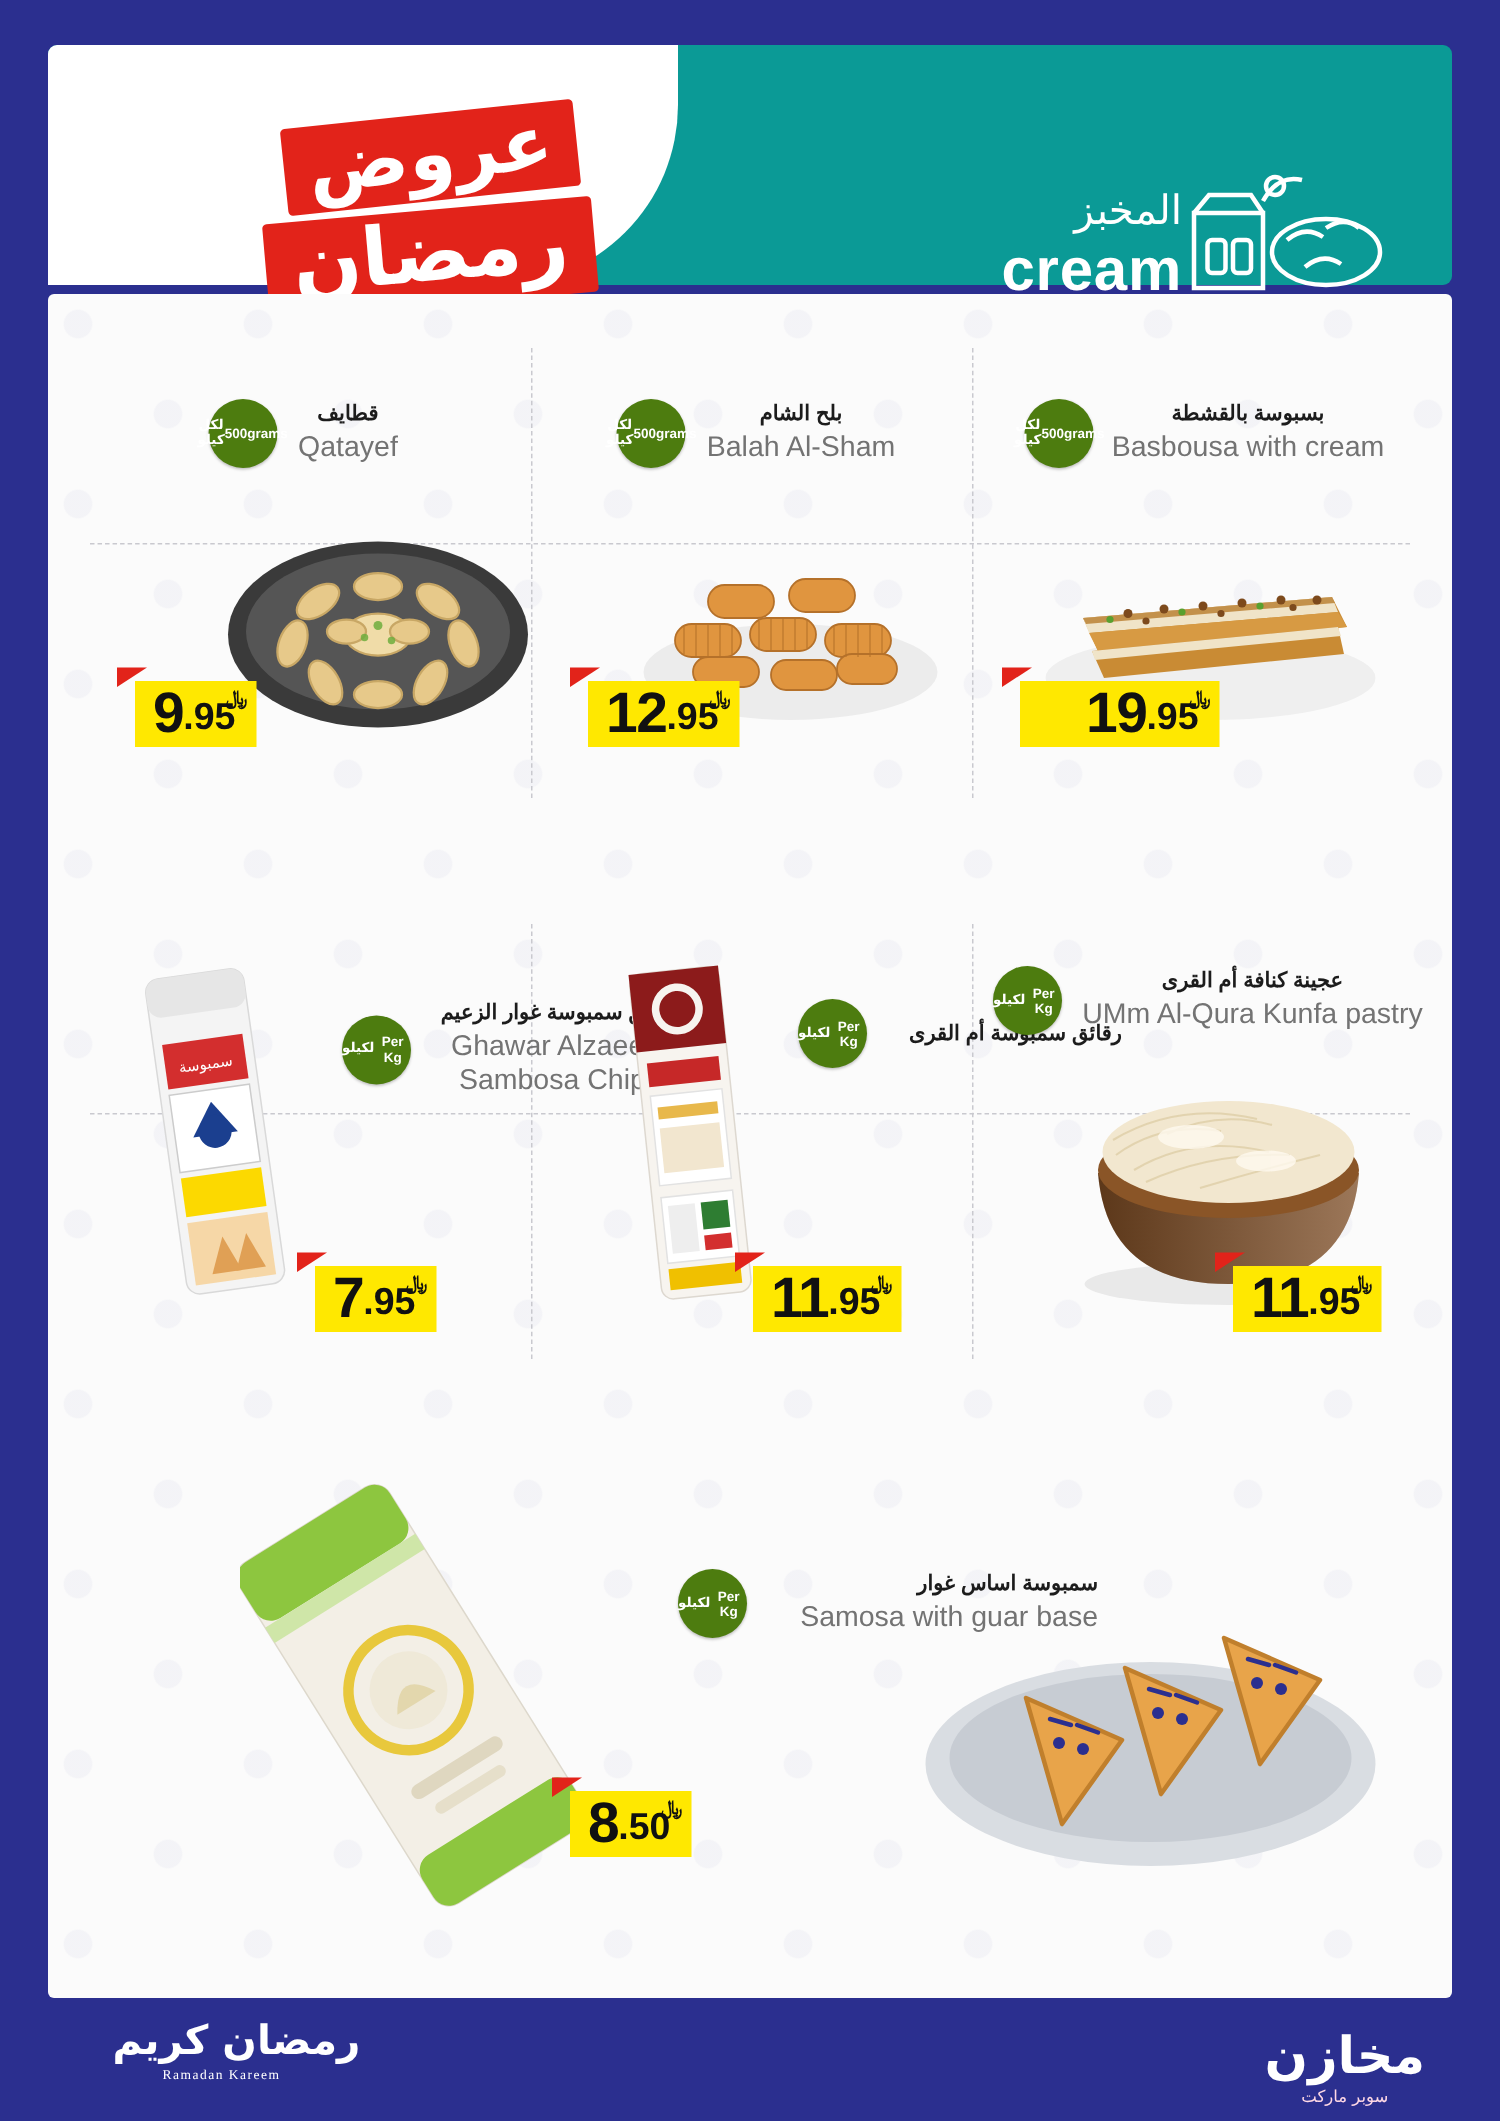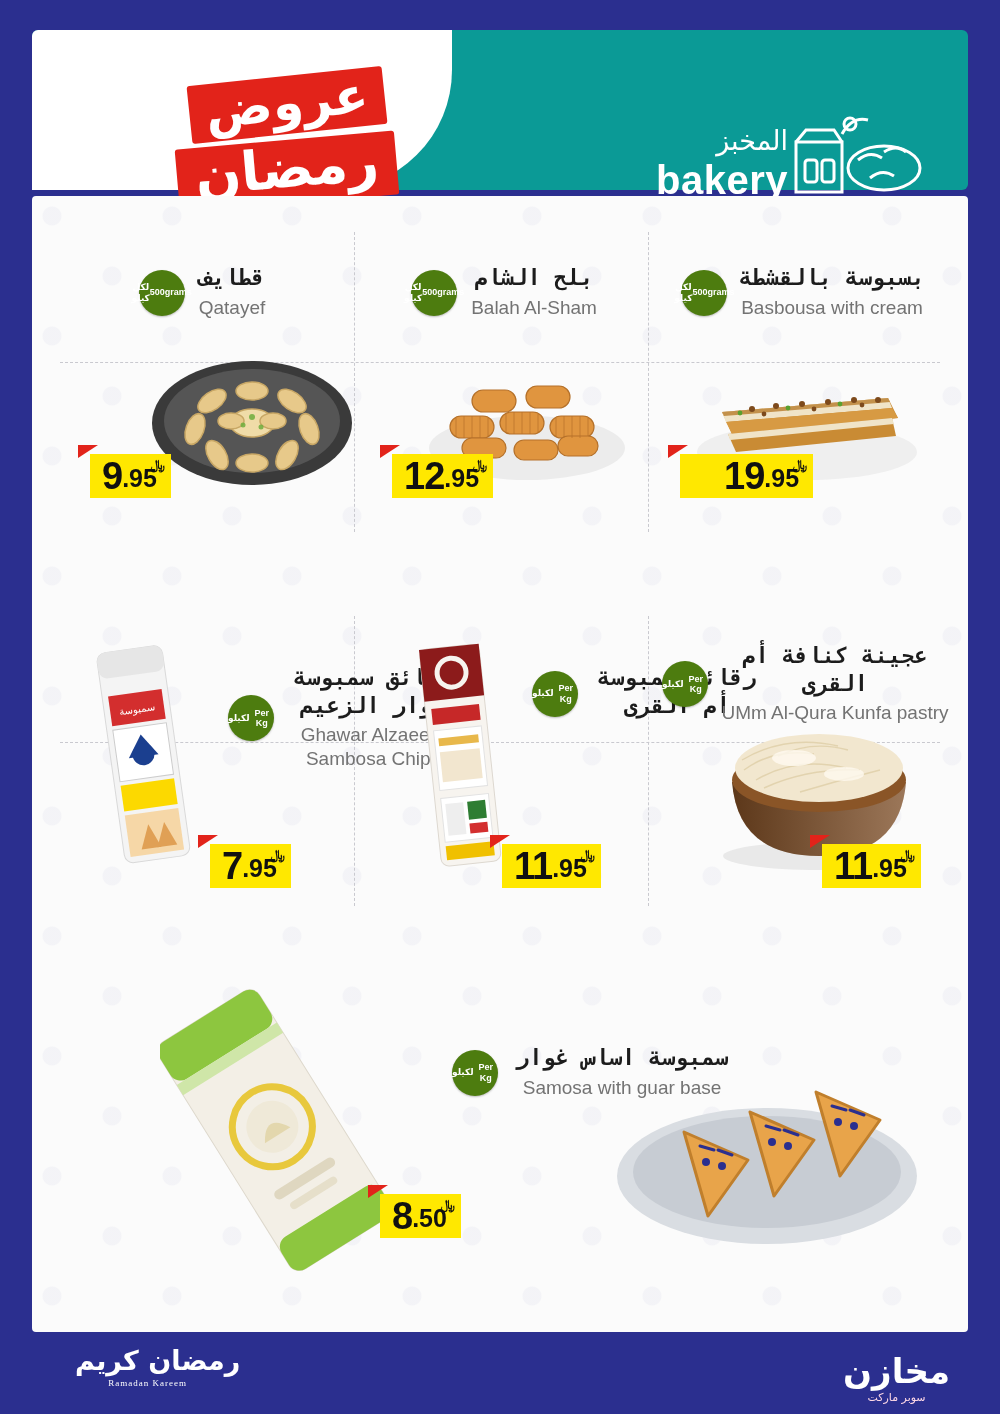--- a/index.html
+++ b/index.html
@@ -90,21 +90,21 @@
     position:absolute;left:28px;width:880px;height:0;
     border-top:1px dashed #c9c9cf;
   }
   .vline{
     position:absolute;width:0;border-left:1px dashed #c9c9cf;
   }
   .cell{position:absolute;}
   .name{
     text-align:center;line-height:1.25;
   }
-  .name-ar{font-family:Liberation Mono, monospace;direction:rtl;font-size:22px;color:#1c1c1c;font-weight:bold;}
+  .name-ar{font-family:Liberation Sans, sans-serif;direction:rtl;font-size:14px;color:#1c1c1c;font-weight:bold;}
   .name-en{font-size:19px;color:#737373;margin-top:2px;}
   .unit-badge{
     width:46px;height:46px;border-radius:50%;
     background:#4d7c0f;color:#fff;
     display:flex;flex-direction:row;align-items:center;justify-content:center;
     font-size:9px;line-height:1.15;text-align:center;font-weight:bold;
     box-shadow:0 1px 2px rgba(0,0,0,.25);
   }
   .unit-badge .ar{font-family:"DejaVu Sans",sans-serif;direction:rtl;font-size:9px;}
   .price{
@@ -154,21 +154,21 @@
       <div class="ramadan-l2">رمضان</div>
       <div class="ramadan-sub">
         <span>الخير يجمعنا</span>
         <span class="ramadan-dots">••••</span>
       </div>
     </div>
 
     <div class="bakery-block">
       <div class="bakery-text">
         <div class="bakery-ar">المخبز</div>
-        <div class="bakery-en">bakery</div>
+        <div class="bakery-en">cream</div>
       </div>
       <div class="bakery-icon">
         <svg width="140" height="92" viewBox="0 0 140 92" fill="none" stroke="#ffffff" stroke-width="3">
           <path d="M8 34 h46 v50 h-46 z"></path>
           <path d="M8 34 l10 -12 h28 l8 12"></path>
           <rect x="17" y="52" width="12" height="22" rx="3"></rect>
           <rect x="34" y="52" width="12" height="22" rx="3"></rect>
           <ellipse cx="96" cy="60" rx="36" ry="22"></ellipse>
           <path d="M70 52 q12 -10 24 -2 M82 70 q12 -10 24 -2 M96 44 q12 -8 22 0"></path>
           <path d="M54 26 q10 -18 26 -14"></path>
@@ -446,21 +446,21 @@
         </g>
       </svg>
     </div>
 
     <div class="cell" style="left:420px;top:850px;width:300px;">
       <div style="display:flex;align-items:center;justify-content:flex-start;gap:14px;">
         <div class="unit-badge">
           <span class="ar">لكيلو</span>
           <span>Per Kg</span>
         </div>
-        <div class="name" style="width:220px;">
+        <div class="name" style="width:220px;text-align:right;">
           <div class="name-ar">سمبوسة اساس غوار</div>
           <div class="name-en">Samosa with guar base</div>
         </div>
       </div>
     </div>
     <div class="price" style="left:348px;top:998px;">
       <span class="flag"></span>
       <span class="int">8</span>
       <span class="dec">.50</span>
       <span class="cur">﷼</span>

